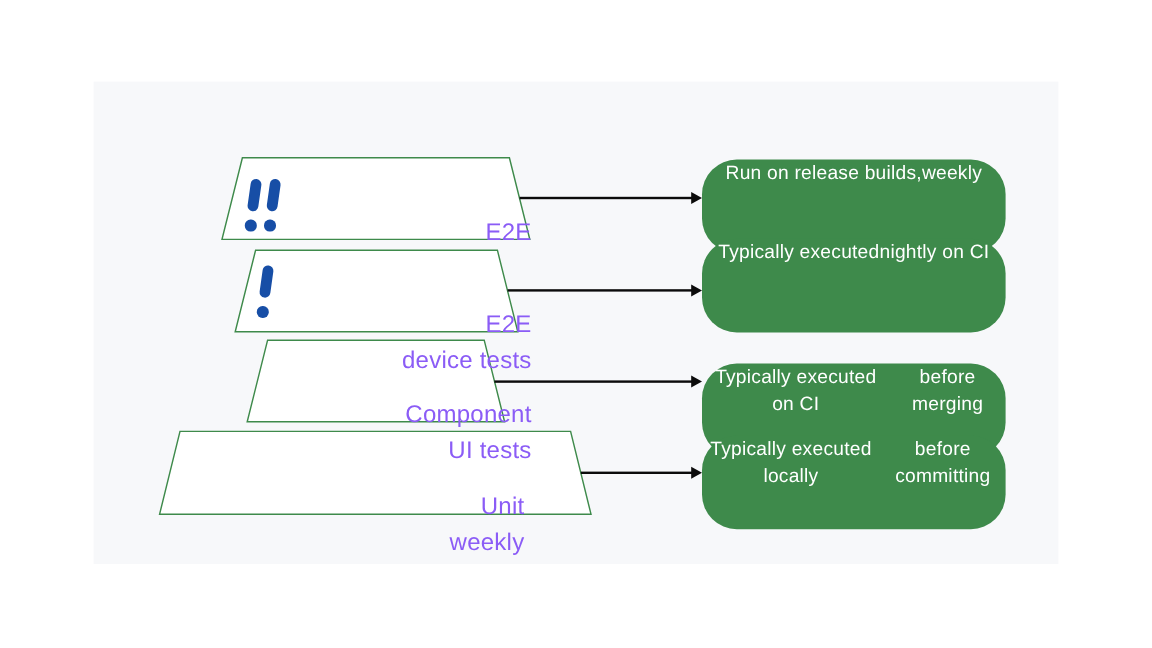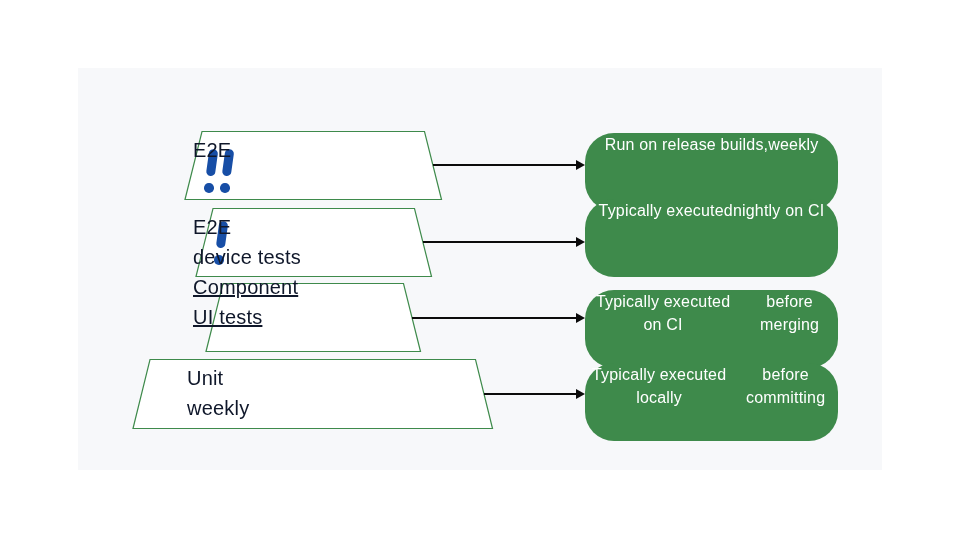--- a/index.html
+++ b/index.html
@@ -26,25 +26,26 @@
   .shapes {
     position: absolute;
     left: 0; top: 0;
     width: 960px; height: 540px;
     pointer-events: none;
   }
 
   .trap-label {
     position: absolute;
     width: 250px;
-    text-align: left;
+    text-align: right;
     font-size: 20px;
     line-height: 30px;
-    color: #0f172a;
+    color: #8b5cf6;
     letter-spacing: 0.2px;
+    margin-top: 44px;
   }
 
   .excl { position: absolute; width: 16px; height: 44px; }
   .excl-bar {
     position: absolute;
     left: 3px; top: 0;
     width: 9px; height: 27px;
     border-radius: 4.5px;
     background: #174ea6;
     transform: rotate(8deg);
@@ -116,21 +117,21 @@
     <span class="excl-dot"></span>
   </div>
 
   <div class="trap-label" style="left:193px; top:135px;">
     <div>E2E</div>
   </div>
   <div class="trap-label" style="left:193px; top:212px;">
     <div>E2E</div>
     <div>device tests</div>
   </div>
-  <div class="trap-label" style="left:193px; top:272px;text-decoration:underline;">
+  <div class="trap-label" style="left:193px; top:287px;">
     <div>Component</div>
     <div>UI tests</div>
   </div>
   <div class="trap-label" style="left:187px; top:363px;">
     <div>Unit</div>
     <div>weekly</div>
   </div>
 
   <div>
     <div class="arrow-line" style="left:433px; top:164.2px; width:144px;"></div>
@@ -150,21 +151,21 @@
   </div>
 
   <div class="note" style="top:133px;">
     <div>Run on release builds,</div>
     <div>weekly</div>
   </div>
   <div class="note" style="top:199px;">
     <div>Typically executed</div>
     <div>nightly on CI</div>
   </div>
-  <div class="note" style="top:290px;">
+  <div class="note" style="top:303px;">
     <div>Typically executed on CI</div>
     <div>before merging</div>
   </div>
   <div class="note" style="top:363px;">
     <div>Typically executed locally</div>
     <div>before committing</div>
   </div>
 
 </div>
 

